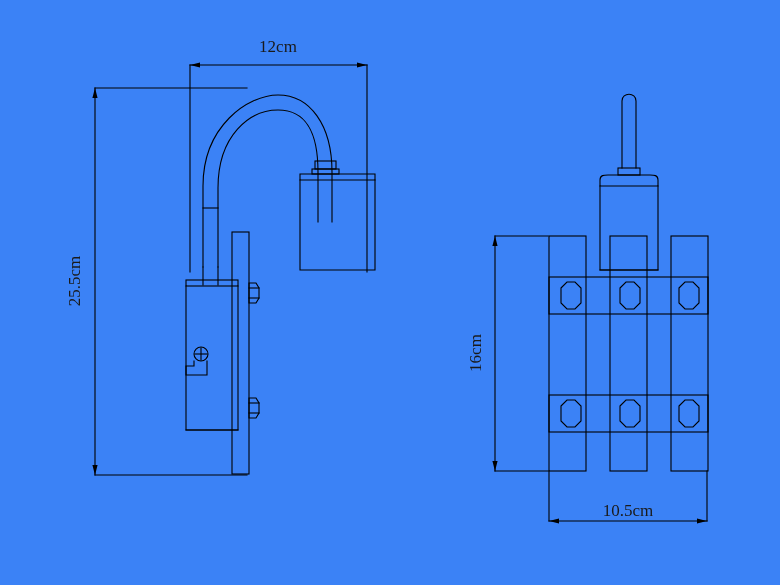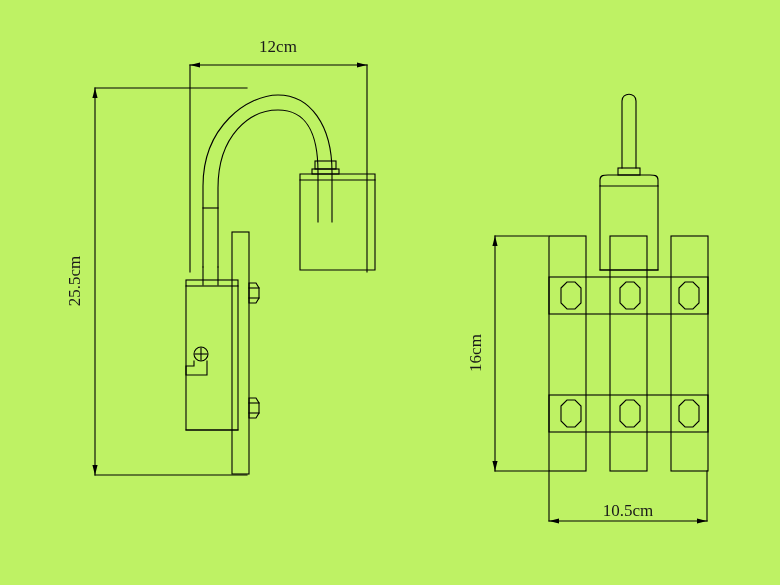--- a/index.html
+++ b/index.html
@@ -7,21 +7,21 @@
     padding: 0;
     background: #ffffff;
   }
   body {
     font-family: "Liberation Serif", "DejaVu Serif", serif;
   }
   #drawing-canvas {
     position: relative;
     width: 780px;
     height: 585px;
-    background: #bef264;
+    background: #3b82f6;
     overflow: hidden;
   }
   #drawing-canvas svg {
     display: block;
   }
   .dim-text {
     font-family: "Liberation Serif", "DejaVu Serif", serif;
     font-size: 17px;
     fill: #1a1a1a;
   }

